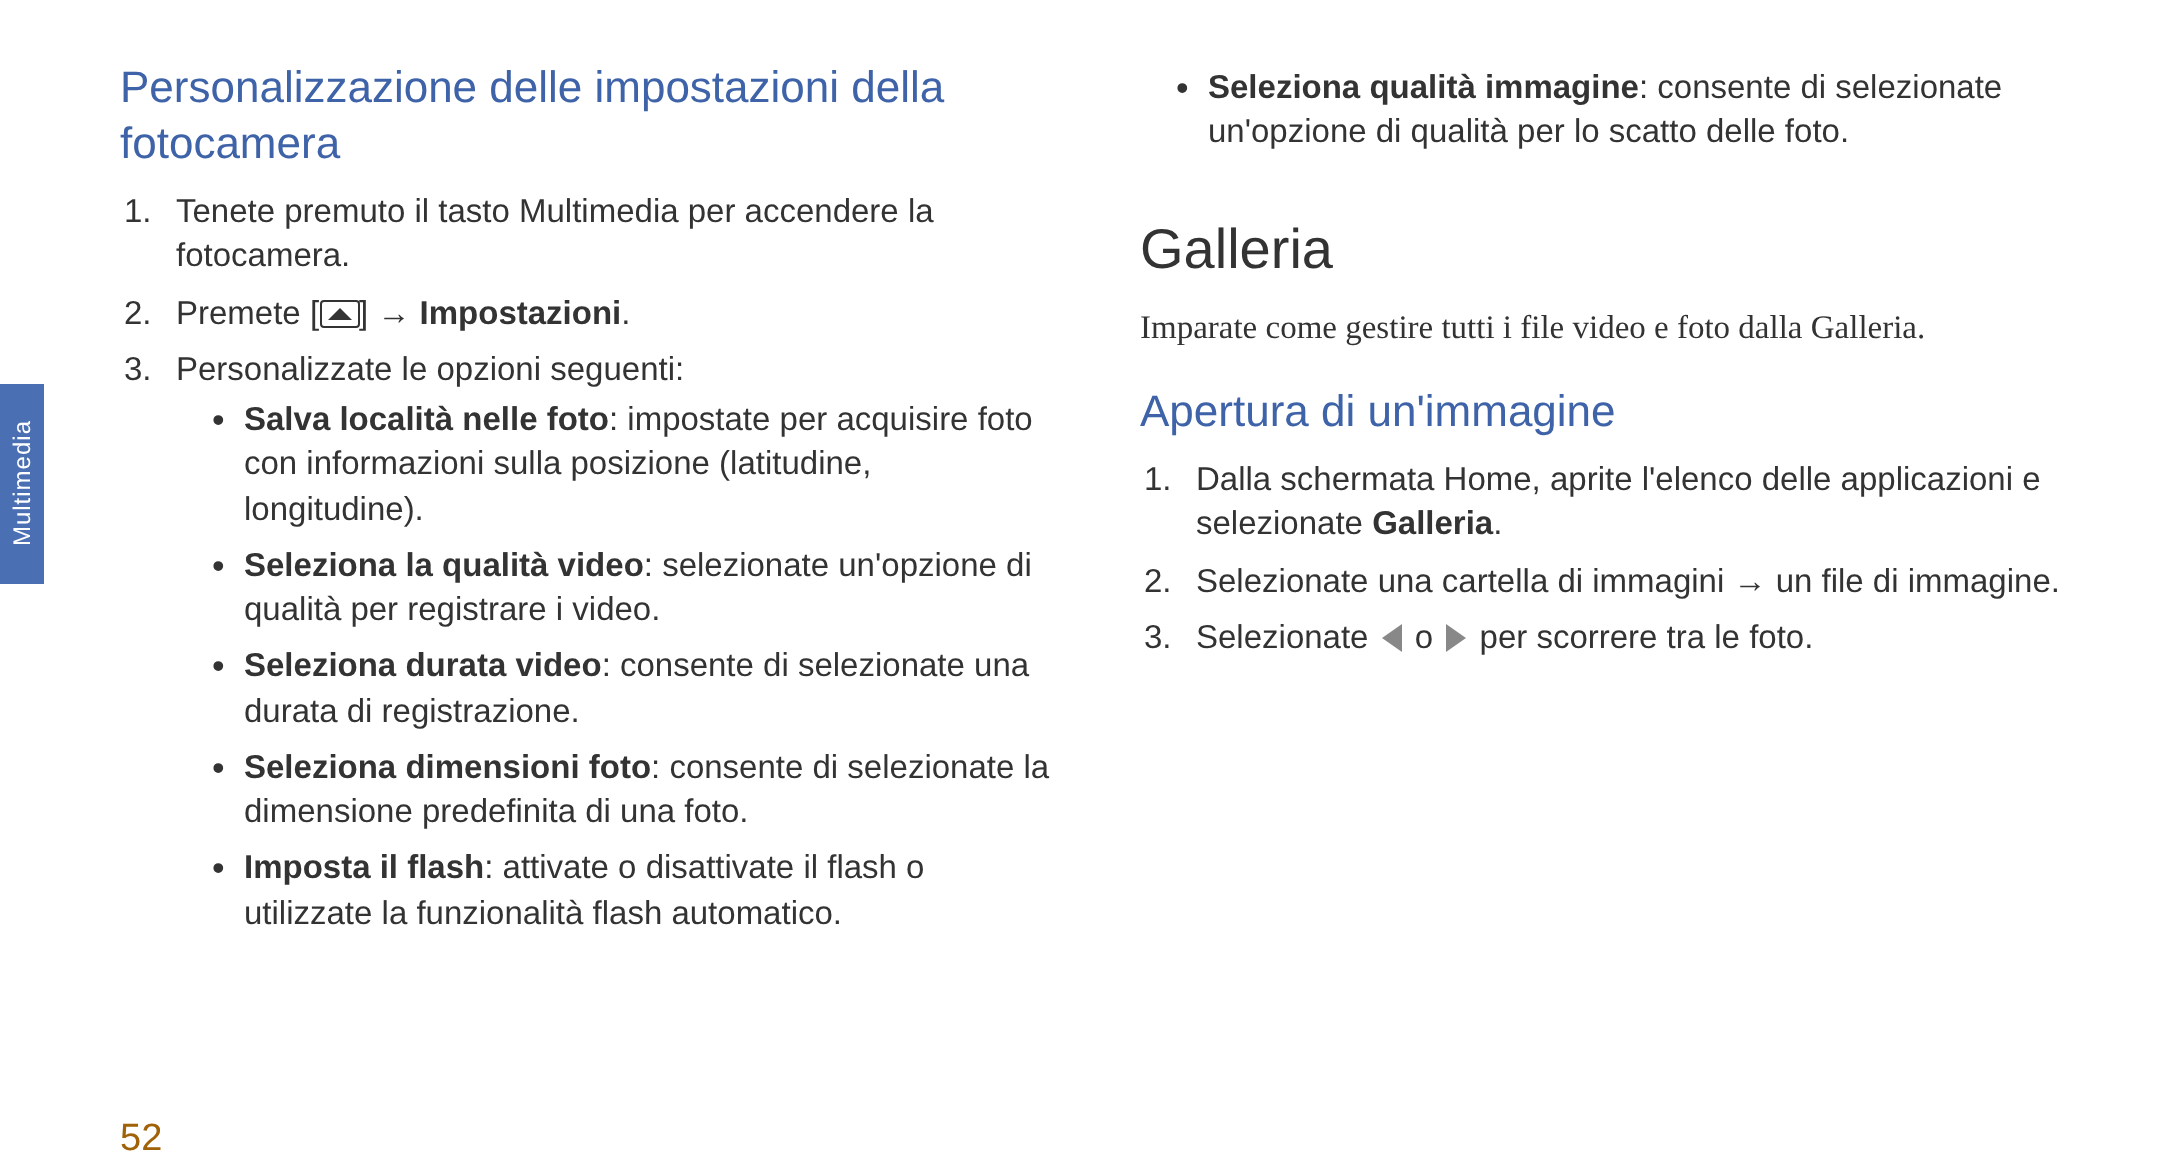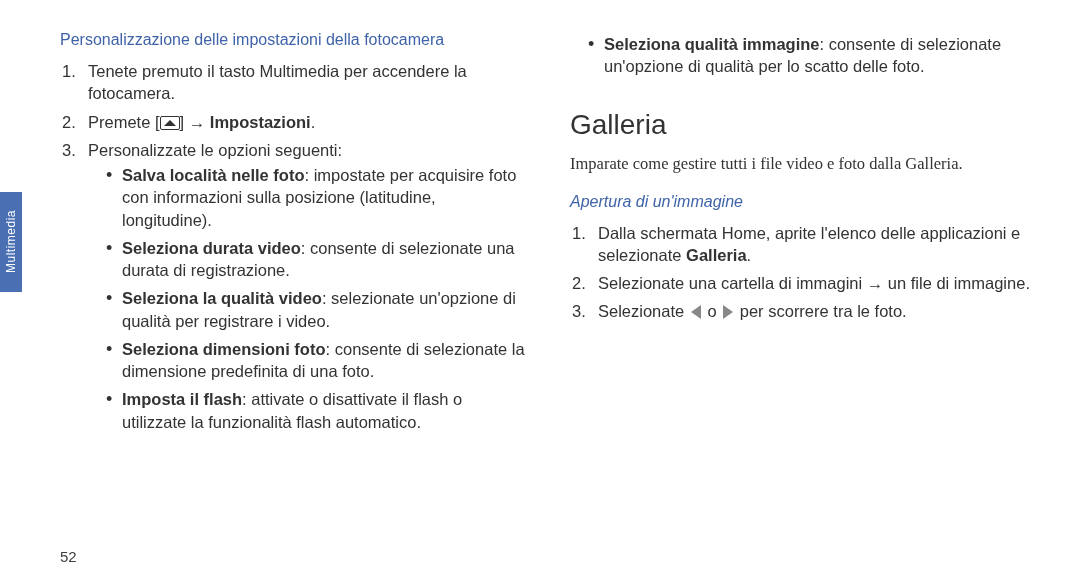--- a/index.html
+++ b/index.html
@@ -40,21 +40,21 @@
     gap: 40px;
   }
   .col {
     width: 470px;
     font-size: 16.5px;
     line-height: 1.35;
     color: #333;
   }
   .h2 {
     color: #3f63a8;
-    font-size: 16px;
+    font-size: 22px;
     font-weight: 400;
     margin-bottom: 10px;
     line-height: 1.25;
   }
   .h1 {
     color: #333;
     font-size: 28px;
     font-weight: 400;
     margin-top: 28px;
     margin-bottom: 10px;
@@ -89,23 +89,23 @@
     width: 0; height: 0;
     border-top: 7px solid transparent;
     border-bottom: 7px solid transparent;
     vertical-align: -2px;
   }
   .icon-tri.left { border-right: 10px solid #888; margin: 0 2px; }
   .icon-tri.right { border-left: 10px solid #888; margin: 0 2px; }
   .pnum {
     position: absolute;
     left: 60px;
-    bottom: 20px;
-    font-size: 15px;
-    color: #404040;
+    bottom: 4px;
+    font-size: 19px;
+    color: #a16207;
   }
   .intro { margin: 4px 0 8px 0; font-family: Liberation Serif, serif; }
   .sub { margin-left: 28px; margin-top: 2px; }
 </style>
 </head>
 <body>
 
 <div class="side-tab">
   <span>Multimedia</span>
 </div>
@@ -120,38 +120,38 @@
       </li>
       <li>
         <span class="num">2.</span>
         <span>Premete [</span><span class="icon-home"></span><span>] → </span><b>Impostazioni</b><span>.</span>
       </li>
       <li>
         <span class="num">3.</span>
         <span>Personalizzate le opzioni seguenti:</span>
         <ul>
           <li><b>Salva località nelle foto</b><span>: impostate per acquisire foto con informazioni sulla posizione (latitudine, longitudine).</span></li>
+          <li><b>Seleziona la qualità video</b><span>: selezionate un'opzione di qualità per registrare i video.</span></li>
           <li><b>Seleziona durata video</b><span>: consente di selezionate una durata di registrazione.</span></li>
-          <li><b>Seleziona la qualità video</b><span>: selezionate un'opzione di qualità per registrare i video.</span></li>
           <li><b>Seleziona dimensioni foto</b><span>: consente di selezionate la dimensione predefinita di una foto.</span></li>
           <li><b>Imposta il flash</b><span>: attivate o disattivate il flash o utilizzate la funzionalità flash automatico.</span></li>
         </ul>
       </li>
     </ol>
   </div>
 
   <div class="col">
     <ul style="padding-left:18px;">
       <li><b>Seleziona qualità immagine</b><span>: consente di selezionate un'opzione di qualità per lo scatto delle foto.</span></li>
     </ul>
 
     <div class="h1">Galleria</div>
     <div class="intro">Imparate come gestire tutti i file video e foto dalla Galleria.</div>
 
-    <div class="h2" style="margin-top:16px;font-style:italic;">Apertura di un'immagine</div>
+    <div class="h2" style="margin-top:16px;">Apertura di un'immagine</div>
     <ol>
       <li>
         <span class="num">1.</span>
         <span>Dalla schermata Home, aprite l'elenco delle applicazioni e selezionate </span><b>Galleria</b><span>.</span>
       </li>
       <li>
         <span class="num">2.</span>
         <span>Selezionate una cartella di immagini → un file di immagine.</span>
       </li>
       <li>

